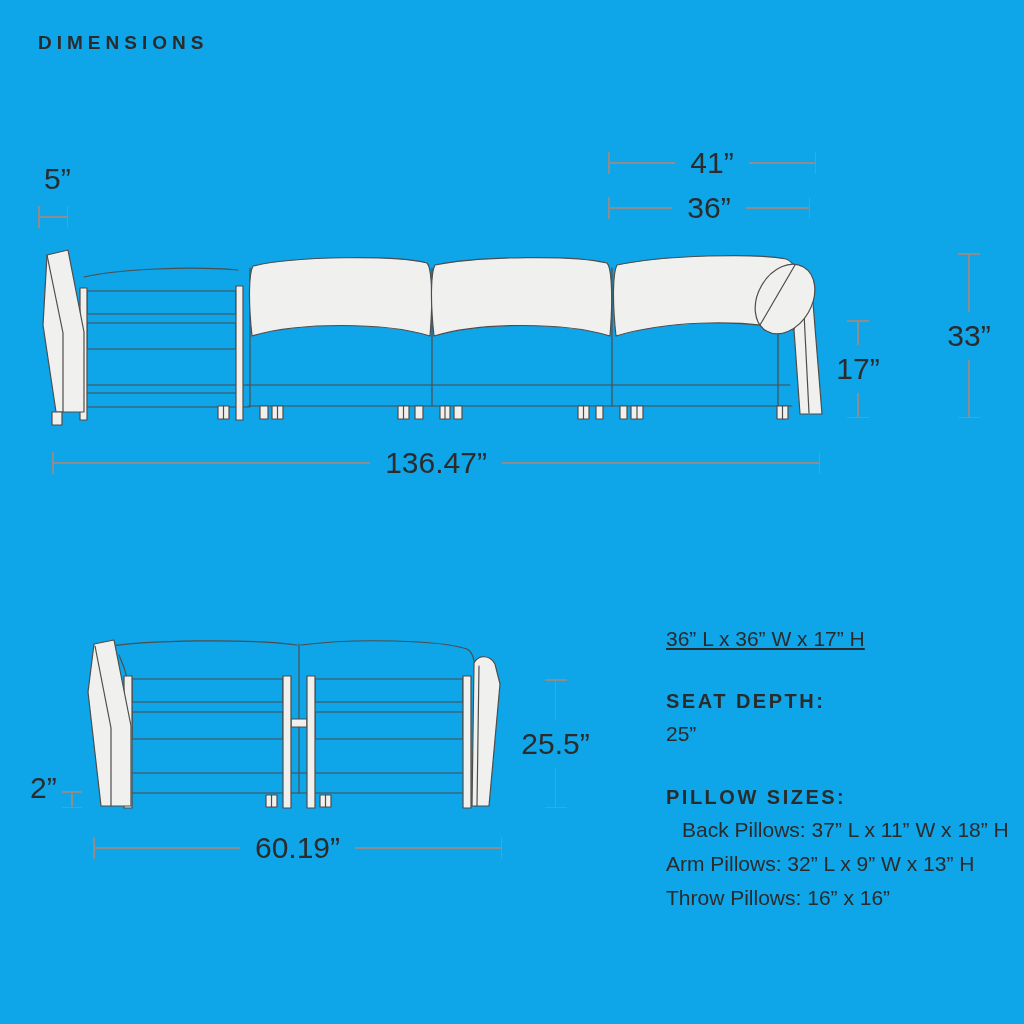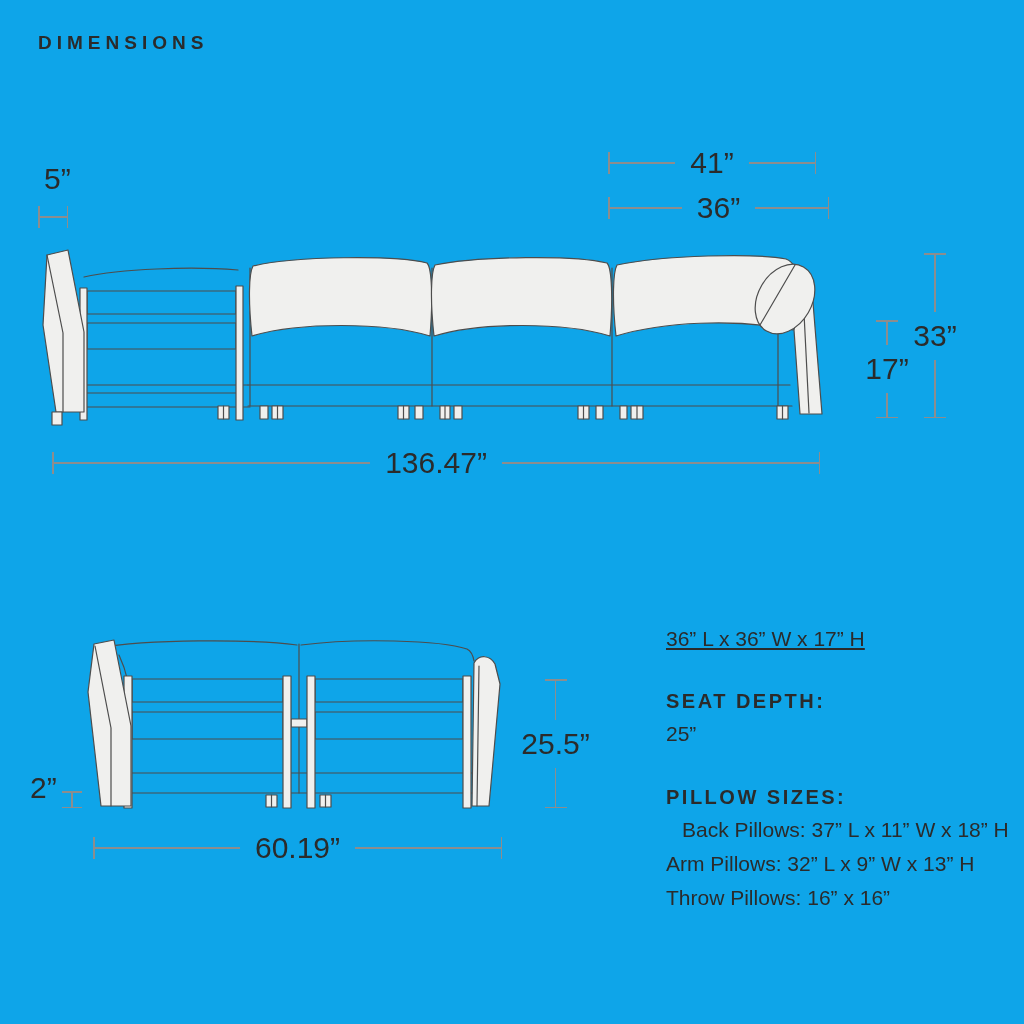--- a/index.html
+++ b/index.html
@@ -136,37 +136,37 @@
   </div>
 
   <div class="hdim" style="left:608px; top:148px; width:208px; height:30px;align-items:center;">
     <div class="tick"></div>
     <div class="seg"></div>
     <div class="lbl">41”</div>
     <div class="seg"></div>
     <div class="tick"></div>
   </div>
 
-  <div class="hdim" style="left:608px; top:193px; width:221px; height:30px;">
+  <div class="hdim" style="left:608px; top:193px; width:202px; height:30px;">
     <div class="tick"></div>
     <div class="seg"></div>
     <div class="lbl">36”</div>
     <div class="seg"></div>
     <div class="tick"></div>
   </div>
 
-  <div class="vdim" style="left:907px; top:253px; width:56px; height:165px;">
+  <div class="vdim" style="left:941px; top:253px; width:56px; height:165px;">
     <div class="tick"></div>
     <div class="seg"></div>
     <div class="lbl">33”</div>
     <div class="seg"></div>
     <div class="tick"></div>
   </div>
 
-  <div class="vdim" style="left:861px; top:320px; width:52px; height:98px;">
+  <div class="vdim" style="left:832px; top:320px; width:52px; height:98px;">
     <div class="tick"></div>
     <div class="seg"></div>
     <div class="lbl">17”</div>
     <div class="seg"></div>
     <div class="tick"></div>
   </div>
 
   <div class="hdim" style="left:52px; top:448px; width:768px; height:30px;">
     <div class="tick"></div>
     <div class="seg"></div>

